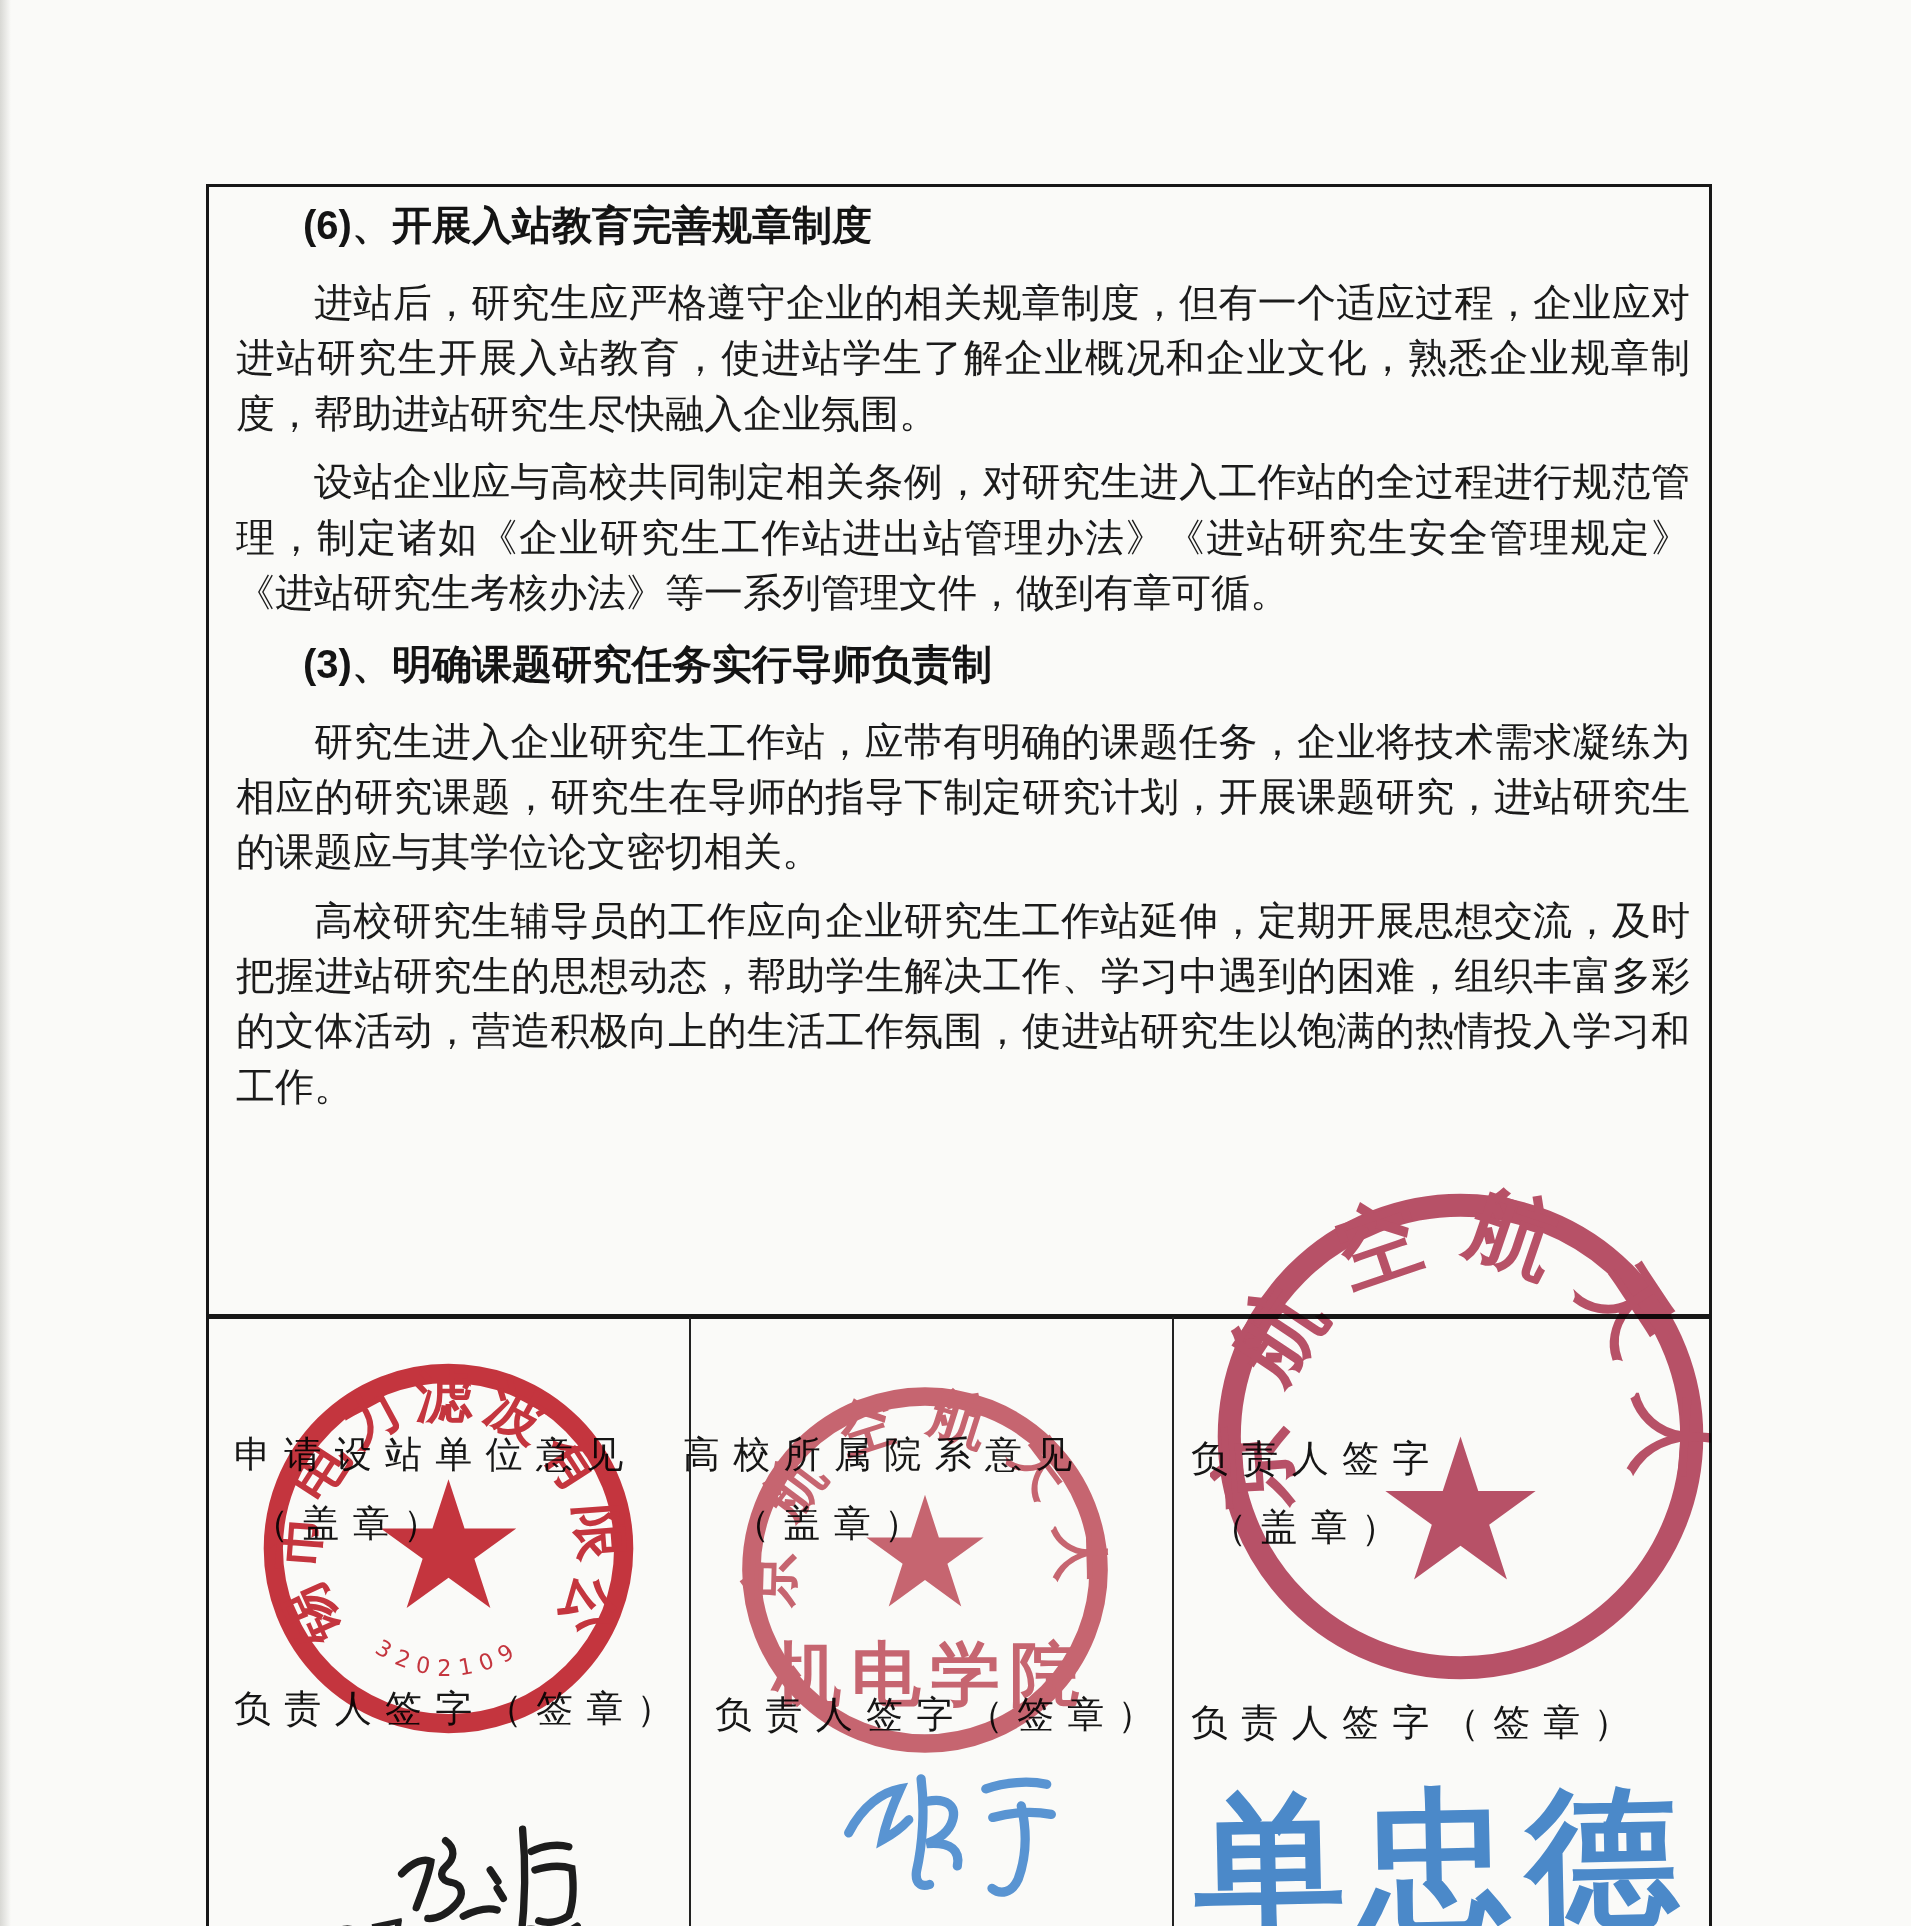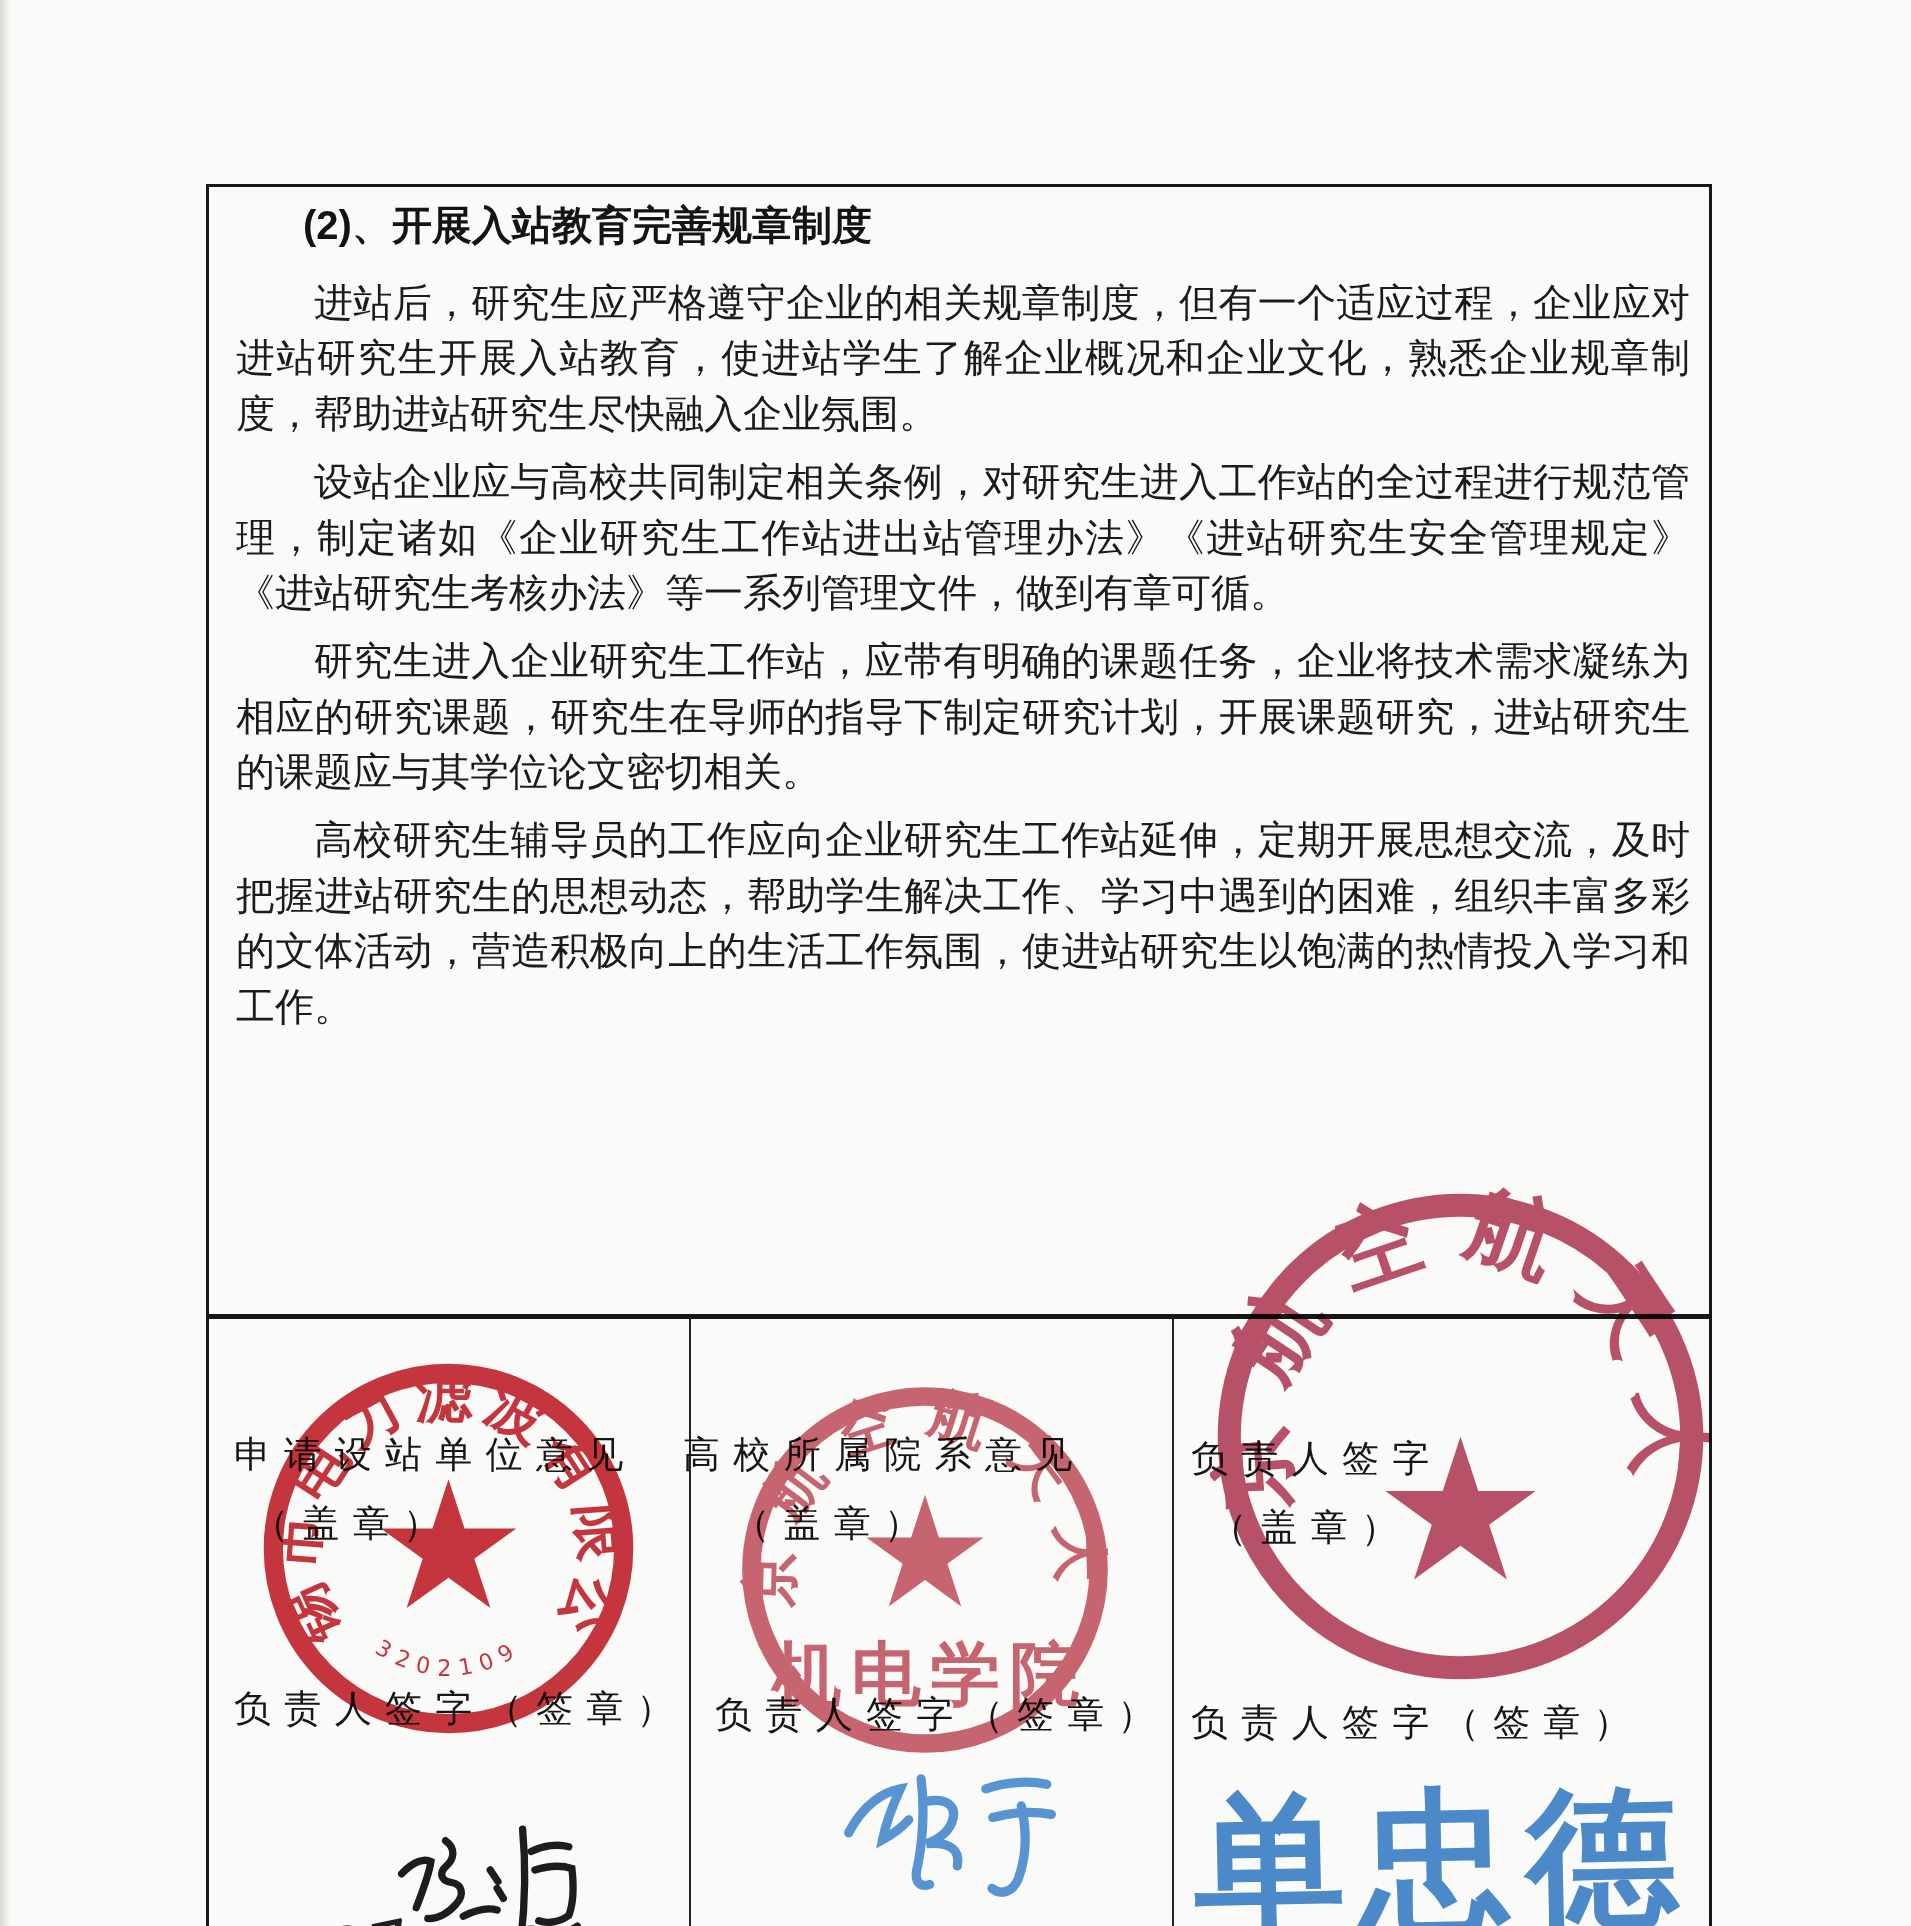--- a/index.html
+++ b/index.html
@@ -55,23 +55,24 @@
 
 <div class="page">
   <div class="scan-edge"></div>
 
   <div class="frame"></div>
   <div class="hdiv"></div>
   <div class="vdiv v1"></div>
   <div class="vdiv v2"></div>
 
   <div class="textblock">
-    <h3 class="first">(2)、开展入站教育完善规章制度</h3>
+    <h3 class="first">(6)、开展入站教育完善规章制度</h3>
     <p>进站后，研究生应严格遵守企业的相关规章制度，但有一个适应过程，企业应对进站研究生开展入站教育，使进站学生了解企业概况和企业文化，熟悉企业规章制度，帮助进站研究生尽快融入企业氛围。</p>
     <p>设站企业应与高校共同制定相关条例，对研究生进入工作站的全过程进行规范管理，制定诸如《企业研究生工作站进出站管理办法》《进站研究生安全管理规定》《进站研究生考核办法》等一系列管理文件，做到有章可循。</p>
+    <h3>(3)、明确课题研究任务实行导师负责制</h3>
     <p>研究生进入企业研究生工作站，应带有明确的课题任务，企业将技术需求凝练为相应的研究课题，研究生在导师的指导下制定研究计划，开展课题研究，进站研究生的课题应与其学位论文密切相关。</p>
     <p>高校研究生辅导员的工作应向企业研究生工作站延伸，定期开展思想交流，及时把握进站研究生的思想动态，帮助学生解决工作、学习中遇到的困难，组织丰富多彩的文体活动，营造积极向上的生活工作氛围，使进站研究生以饱满的热情投入学习和工作。</p>
   </div>
 
   <span class="lbl" style="left:234px;top:1430px;">申请设站单位意见</span>
   <span class="lbl" style="left:252px;top:1499px;">（盖章）</span>
   <span class="lbl" style="left:234px;top:1684px;">负责人签字（签章）</span>
 
   <span class="hand y2022">2022</span>
 

